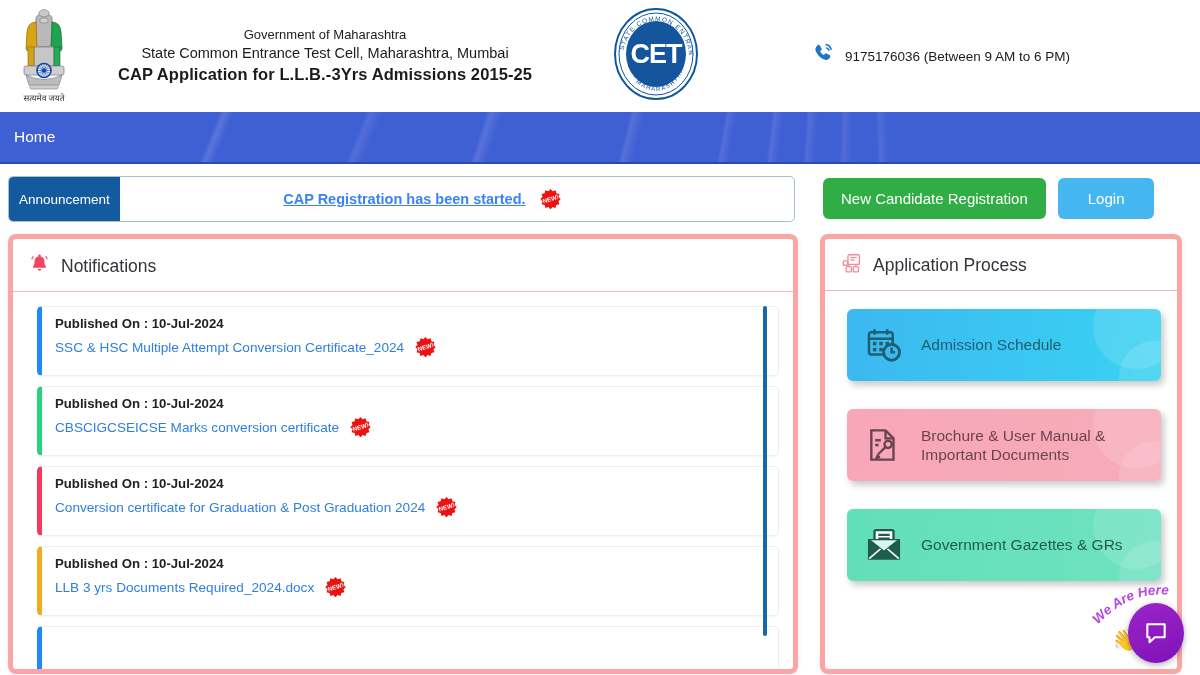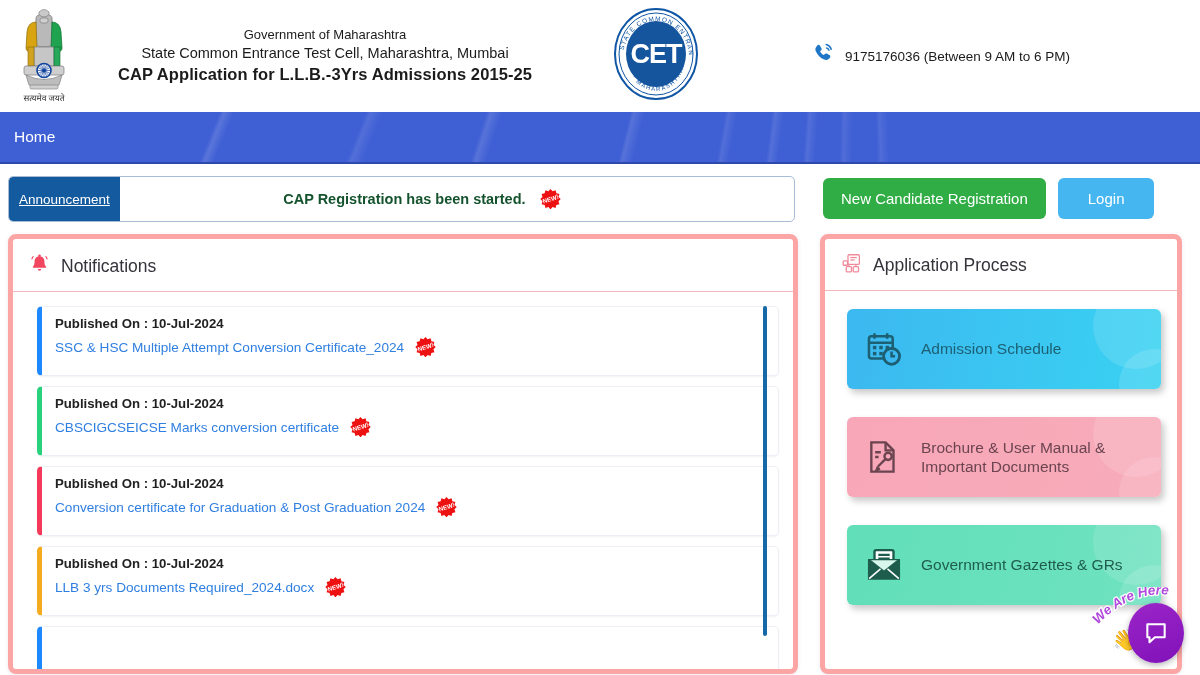--- a/index.html
+++ b/index.html
@@ -86,30 +86,30 @@
     overflow: hidden;
   }
   .announce-label {
     background: #145a9e;
     color: #fff;
     font-size: 13.5px;
     display: flex; align-items: center;
     padding: 5px 10px;
     border-radius: 4px 0 0 4px;
     white-space: nowrap;
-    text-decoration: underline;
   }
   .announce-marquee {
     flex: 1;
     display: flex; align-items: center; justify-content: center;
     gap: 8px;
-    color: #14532d;
+    color: #3b82f6;
     font-weight: 700;
     font-size: 14.5px;
     padding-right: 70px;
+    text-decoration: underline;
   }
 
   .auth-btns { display: flex; gap: 12px; align-items: center; padding-top: 2px; }
   .btn {
     border: none; border-radius: 6px;
     color: #fff; font-size: 15px;
     padding: 12px 18px;
     cursor: pointer;
     font-family: "Liberation Sans", sans-serif;
     white-space: nowrap;
@@ -173,21 +173,21 @@
   .scroll-thumb {
     width: 4px; height: 330px; background: #1668a7; border-radius: 3px;
     margin: 0 auto;
   }
 
   
   .proc-body { padding: 18px 16px 0 22px; }
   .proc-card {
     position: relative;
     border-radius: 6px;
-    height: 80px;
+    height: 72px;
     margin-bottom: 28px;
     display: flex; align-items: center; gap: 18px;
     padding: 0 14px 0 18px;
     box-shadow: 3px 4px 7px rgba(0,0,0,.22);
     overflow: hidden;
     cursor: pointer;
   }
   .proc-card .bub1, .proc-card .bub2 {
     position: absolute; border-radius: 50%;
     background: rgba(255,255,255,.13); pointer-events: none;

